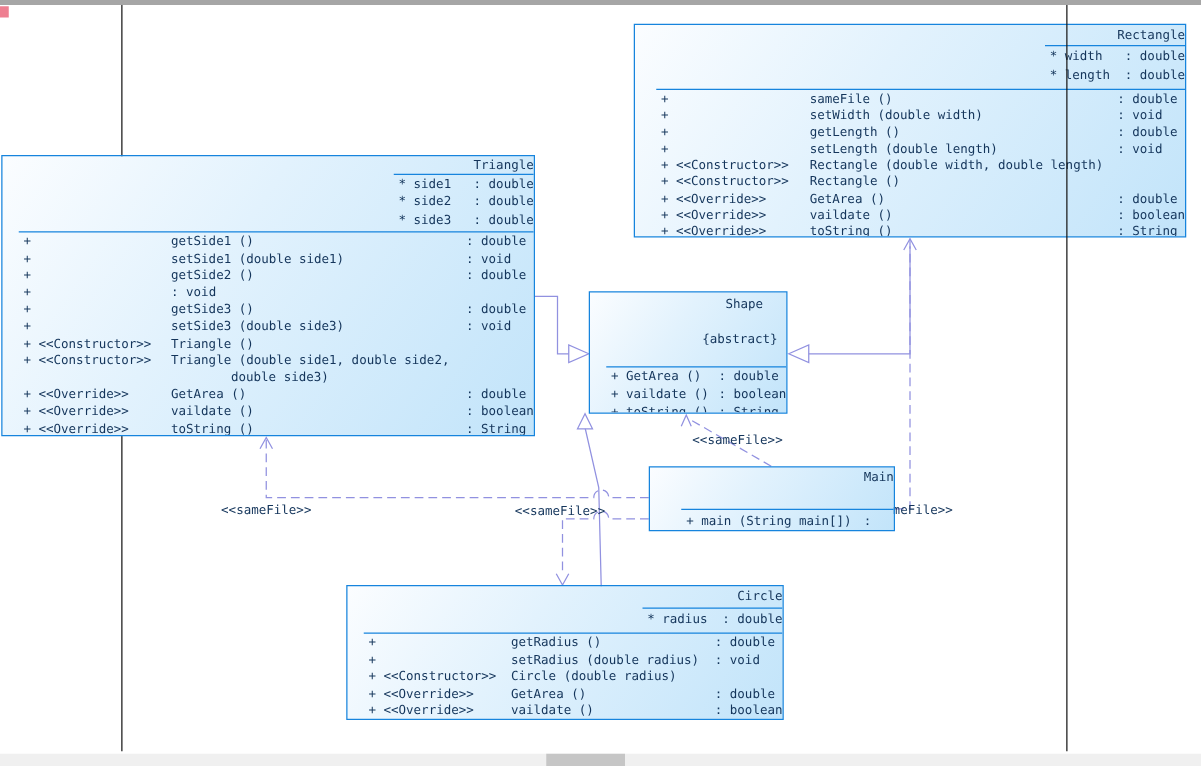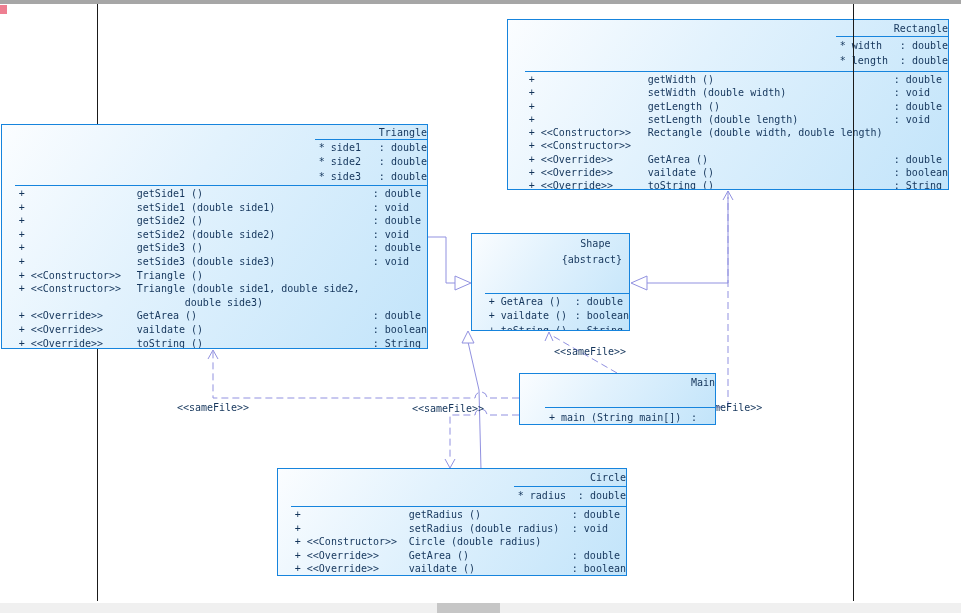--- a/index.html
+++ b/index.html
@@ -20,21 +20,21 @@
 
   .uml-class{
     position:absolute;box-sizing:border-box;z-index:3;
     border:1px solid #1684dd;
     background:linear-gradient(125deg,#fbfdff 0%,#e2f2fd 40%,#c2e4fa 100%);
     font-size:10px;display:flex;flex-direction:column;overflow:hidden;align-items:flex-end;
   }
   .uml-title{flex:none;display:flex;align-items:center;justify-content:center;}
   .shape-title{flex-direction:column;align-items:stretch;justify-content:flex-start;padding-top:4px;}
   .shape-title .t-line{text-align:center;}
-  .abstract-note{text-align:right;padding-right:7px;margin-top:5px;}
+  .abstract-note{text-align:right;padding-right:7px;margin-top:17px;}
   .uml-attrs,.uml-methods{border-top:1px solid #1684dd;overflow:hidden;padding-top:1px;}
   .uml-attrs{flex:none;}
   .uml-methods{flex:1;}
   .row{display:grid;grid-template-columns:12px 48px 1fr;padding-left:4px;line-height:var(--lh,14px);}
   .uml-methods .row{grid-template-columns:var(--cols,12px 100px 200px 1fr);}
   .c-type:not(:empty)::before{content:": ";}
   .c-ret:not(:empty)::before{content:": ";}
   .c-name2{padding-left:5px;margin-left:43px;}
 
   .h-scrollbar{position:absolute;left:0;top:603px;width:961px;height:10px;background:#f0f0f0;z-index:5;}
@@ -86,21 +86,21 @@
         <div class="row">
           <span class="c-vis">*</span>
           <span class="c-name">length</span>
           <span class="c-type">double</span>
         </div>
       </div>
     <div class="uml-methods" style="--lh:13.3px;--cols:12px 107px 246px 1fr;">
         <div class="row">
           <span class="c-vis">+</span>
           <span class="c-stereo"></span>
-          <span class="c-name"><span>getWidth ()</span></span>
+          <span class="c-name"><span>sameFile ()</span></span>
           <span class="c-ret">double</span>
         </div>
         <div class="row">
           <span class="c-vis">+</span>
           <span class="c-stereo"></span>
           <span class="c-name"><span>setWidth (double width)</span></span>
           <span class="c-ret">void</span>
         </div>
         <div class="row">
           <span class="c-vis">+</span>
@@ -116,20 +116,21 @@
         </div>
         <div class="row">
           <span class="c-vis">+</span>
           <span class="c-stereo">&lt;&lt;Constructor&gt;&gt;</span>
           <span class="c-name"><span>Rectangle (double width, double length)</span></span>
           <span class="c-ret"></span>
         </div>
         <div class="row">
           <span class="c-vis">+</span>
           <span class="c-stereo">&lt;&lt;Constructor&gt;&gt;</span>
+          <span class="c-name"><span>Rectangle ()</span></span>
           <span class="c-ret"></span>
         </div>
         <div class="row">
           <span class="c-vis">+</span>
           <span class="c-stereo">&lt;&lt;Override&gt;&gt;</span>
           <span class="c-name"><span>GetArea ()</span></span>
           <span class="c-ret">double</span>
         </div>
         <div class="row">
           <span class="c-vis">+</span>
@@ -180,21 +181,20 @@
         </div>
         <div class="row">
           <span class="c-vis">+</span>
           <span class="c-stereo"></span>
           <span class="c-name"><span>getSide2 ()</span></span>
           <span class="c-ret">double</span>
         </div>
         <div class="row">
           <span class="c-vis">+</span>
           <span class="c-stereo"></span>
-          <span class="c-name"><span>setSide2 (double side2)</span></span>
           <span class="c-ret">void</span>
         </div>
         <div class="row">
           <span class="c-vis">+</span>
           <span class="c-stereo"></span>
           <span class="c-name"><span>getSide3 ()</span></span>
           <span class="c-ret">double</span>
         </div>
         <div class="row">
           <span class="c-vis">+</span>

